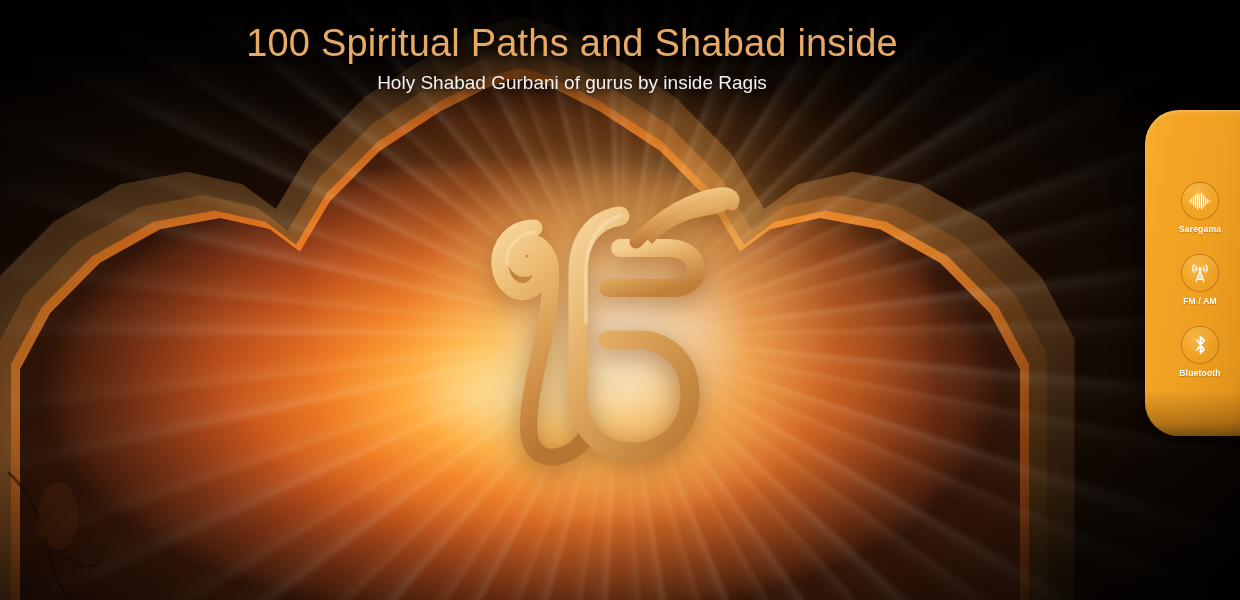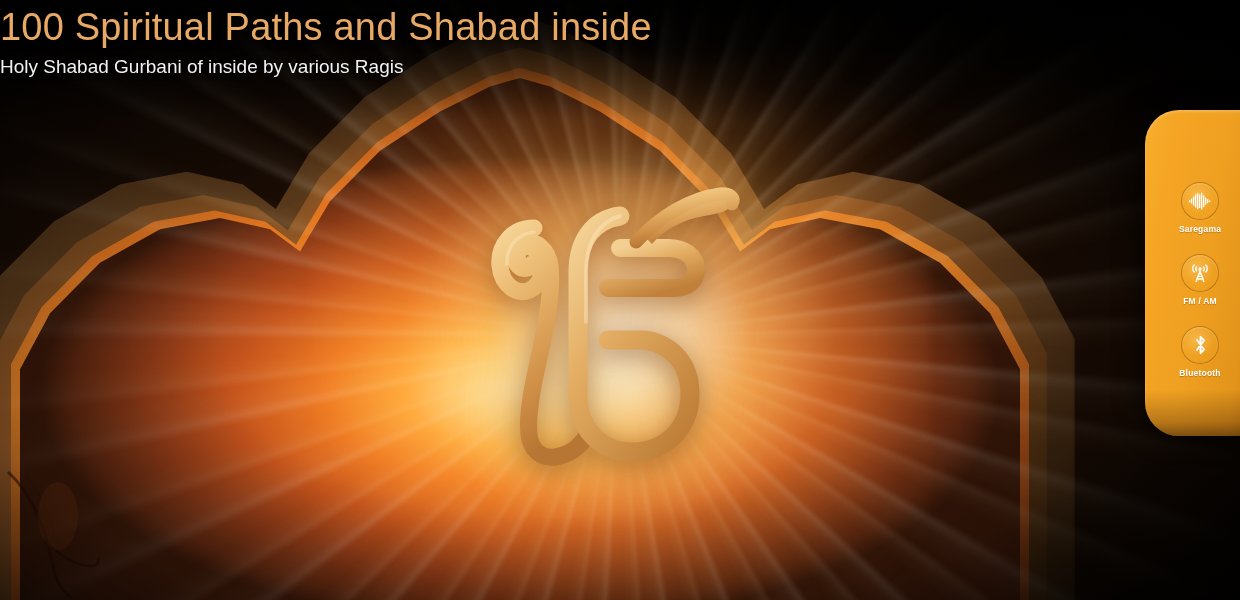--- a/index.html
+++ b/index.html
@@ -160,21 +160,22 @@
   .onkar {
     position:absolute;
     left:50%; top:56%;
     width:300px; height:310px;
     margin-left:-152px; margin-top:-160px;
     filter: drop-shadow(0 0 26px rgba(255,190,90,0.55)) drop-shadow(0 6px 12px rgba(90,35,8,0.55));
   }
 
   
   .header {
-    position:absolute; left:0; top:0; width:1144px;
+    position:absolute; left:0; top:16px; width:1144px;
+    text-align:center;
     z-index:40;
     padding-top:2px;
   }
   .title {
     font-size:38px;
     font-weight:400;
     letter-spacing:0.2px;
     color:#e8a965;
     line-height:50px;
     text-shadow:0 2px 8px rgba(0,0,0,0.85);
@@ -316,21 +317,21 @@
 
       <path d="M152 40 C 130 46, 118 68, 118 96 L 118 146" fill="none" stroke="rgba(255,240,205,0.38)" stroke-width="4" stroke-linecap="round"></path>
       <path d="M66 56 C 48 58, 38 72, 39 88" fill="none" stroke="rgba(255,240,205,0.34)" stroke-width="3.5" stroke-linecap="round"></path>
     </svg>
 
     <div class="vignette"></div>
   </div>
 
   <div class="header">
     <div class="title">100 Spiritual Paths and Shabad inside</div>
-    <div class="subtitle">Holy Shabad Gurbani of inside by various Ragis</div>
+    <div class="subtitle">Holy Shabad Gurbani of gurus by inside Ragis</div>
   </div>
 
   <div class="device">
     <div class="dev-btns">
 
       <div class="dev-btn">
         <div class="dev-circle">
           <svg width="24" height="18" viewBox="0 0 24 18">
             <g fill="#ffffff">
               <rect x="1" y="8" width="1.3" height="2.4" rx="0.6"></rect>

